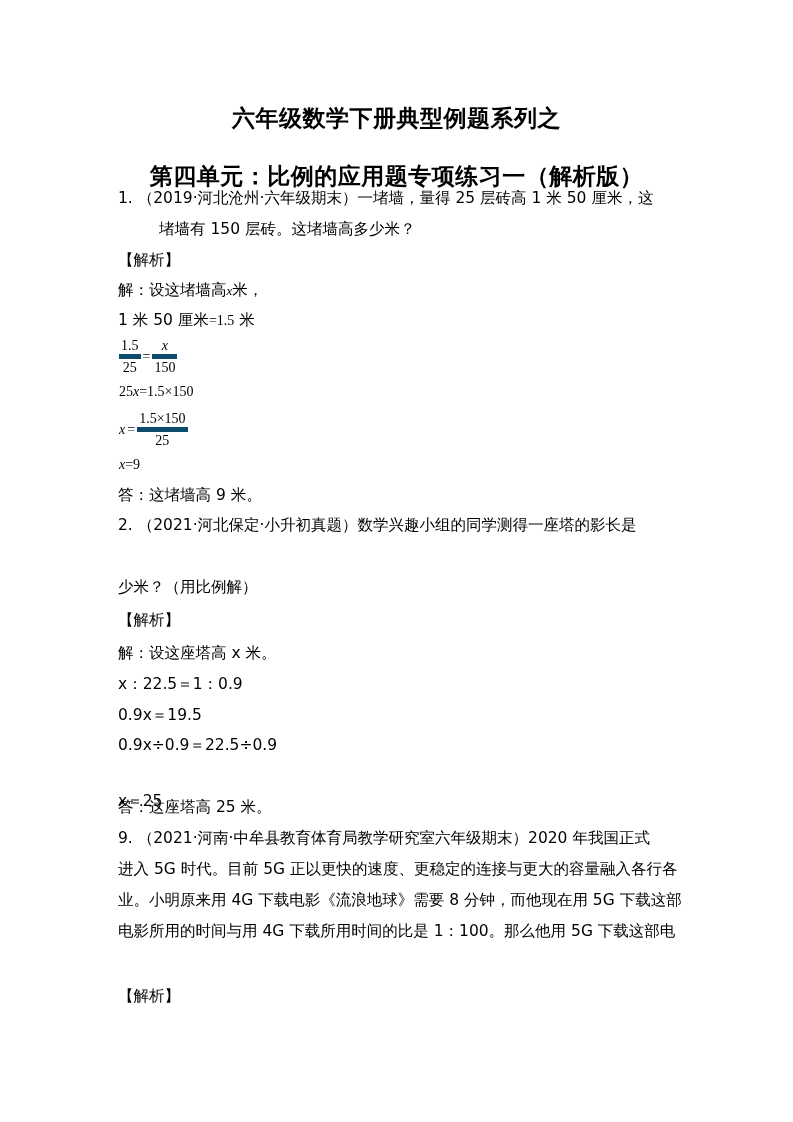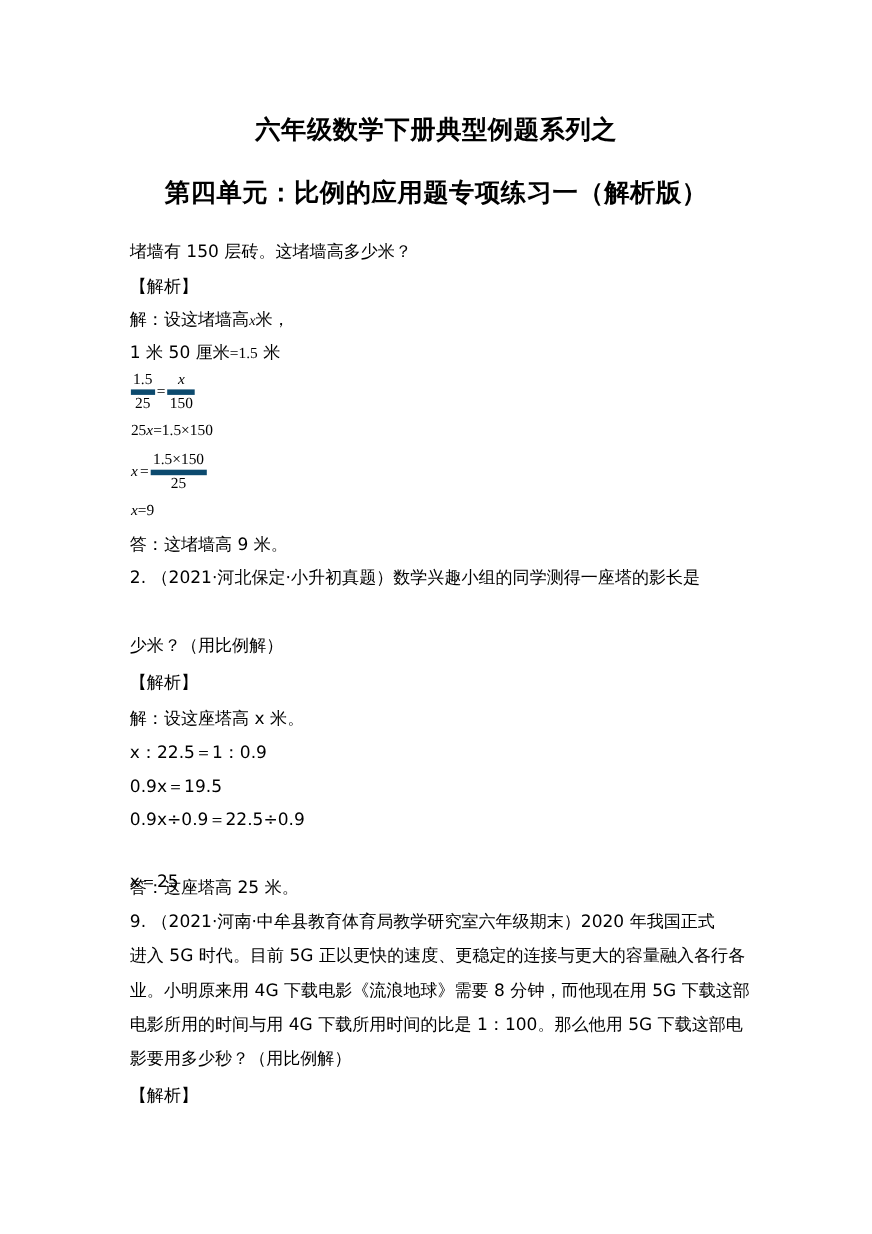--- a/index.html
+++ b/index.html
@@ -22,21 +22,22 @@
   .inline-m { font-family: "Liberation Serif", serif; font-size: 14px; text-align: right; }
 </style>
 </head>
 <body>
 
 <div class="page">
 
   <div class="title" style="top:103px;">六年级数学下册典型例题系列之</div>
   <div class="title" style="top:145px;margin-top:16px;">第四单元：比例的应用题专项练习一（解析版）</div>
 
-  <div class="line" style="top:219px;">堵墙有 150 层砖。这堵墙高多少米？</div>
+  <div class="line" style="top:188px;">1. （2019·河北沧州·六年级期末）一堵墙，量得 25 层砖高 1 米 50 厘米，这</div>
+  <div class="line" style="top:219px;margin-left:41px;">堵墙有 150 层砖。这堵墙高多少米？</div>
   <div class="line" style="top:250px;">【解析】</div>
 
   <div class="line" style="top:280px;">
     <span>解：设这堵墙高</span><span class="inline-x">x</span><span>米，</span>
   </div>
   <div class="line" style="top:310px;">
     <span>1 米 50 厘米</span><span class="inline-m">=1.5</span> <span>米</span>
   </div>
 
   <div class="math" style="top:337px;">
@@ -73,16 +74,15 @@
   <div class="line" style="top:674px;">x：22.5＝1：0.9</div>
   <div class="line" style="top:705px;">0.9x＝19.5</div>
   <div class="line" style="top:735px;">0.9x÷0.9＝22.5÷0.9</div>
   <div class="line" style="top:766px;margin-top:25px;">x＝25</div>
   <div class="line" style="top:797px;">答：这座塔高 25 米。</div>
 
   <div class="line" style="top:828px;">9. （2021·河南·中牟县教育体育局教学研究室六年级期末）2020 年我国正式</div>
   <div class="line" style="top:859px;">进入 5G 时代。目前 5G 正以更快的速度、更稳定的连接与更大的容量融入各行各</div>
   <div class="line" style="top:890px;">业。小明原来用 4G 下载电影《流浪地球》需要 8 分钟，而他现在用 5G 下载这部</div>
   <div class="line" style="top:921px;">电影所用的时间与用 4G 下载所用时间的比是 1：100。那么他用 5G 下载这部电</div>
-  <div class="line" style="top:952px;">影要用多少秒？（用比例解）</div>
   <div class="line" style="top:986px;">【解析】</div>
 
 </div>
 
 </body></html>

